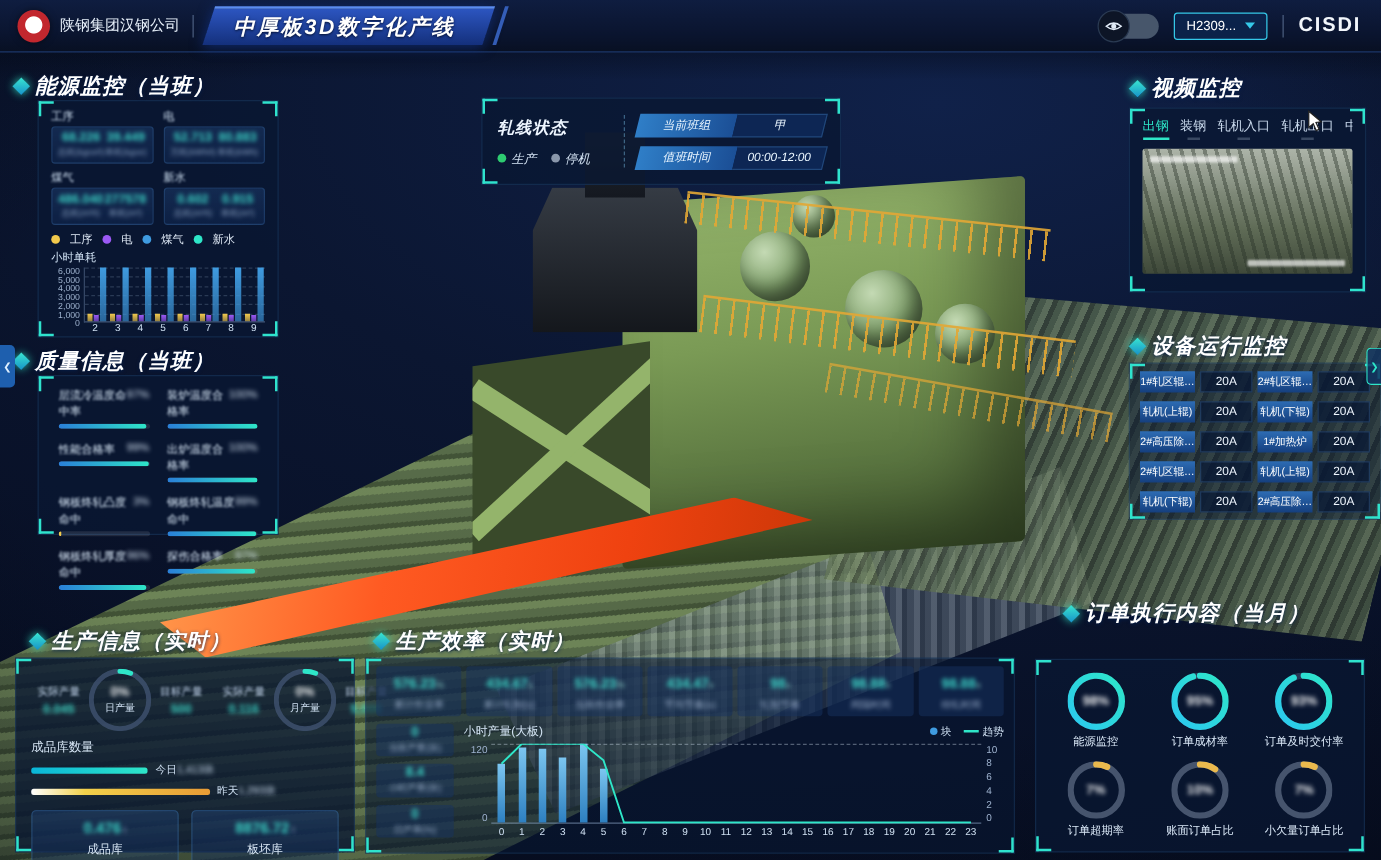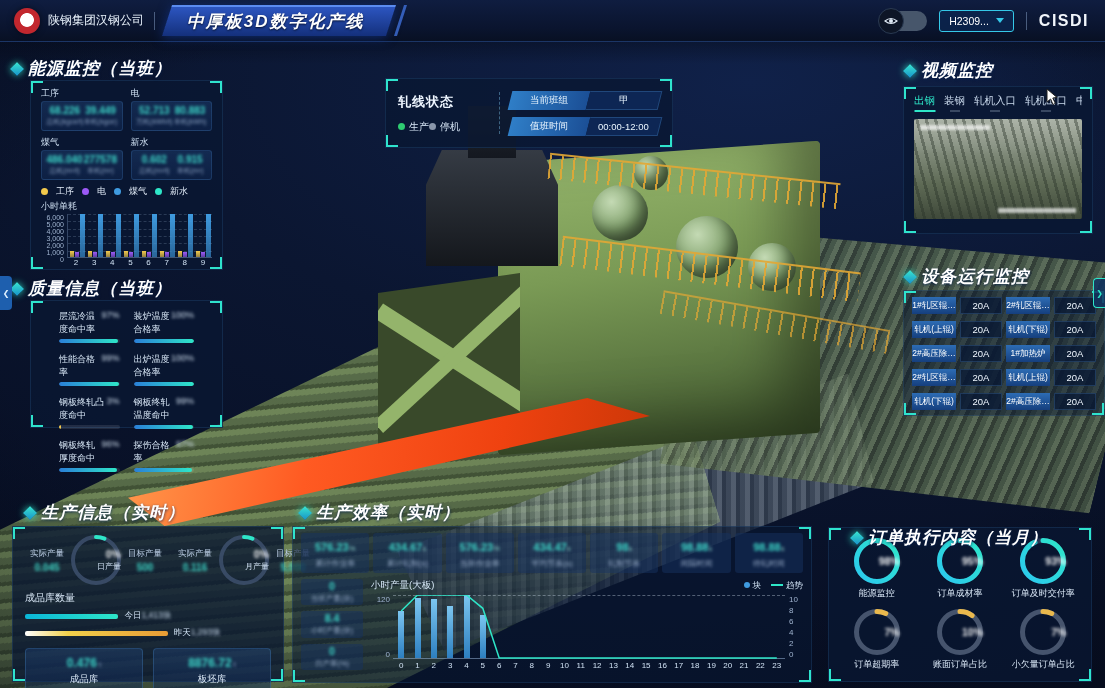--- a/index.html
+++ b/index.html
@@ -101,31 +101,31 @@
   .e-y{width:26px;font-size:7px;color:#9fb3cf;text-align:right;display:flex;flex-direction:column;
     justify-content:space-between;height:44px;padding-right:3px;}
   #energy-plot{position:relative;flex:1;height:44px;border-left:1px solid rgba(150,180,220,.3);
     border-bottom:1px solid rgba(150,180,220,.4);}
   .e-groups{position:absolute;inset:0;display:flex;justify-content:space-around;align-items:flex-end;}
   .e-g{display:flex;align-items:flex-end;gap:1px;}
   .gline{position:absolute;left:0;right:0;border-top:1px dashed rgba(160,185,215,.22);}
   .e-x{display:flex;justify-content:space-around;font-size:8px;color:#cfe0f2;margin-left:26px;}
 
   
-  #p-quality{left:30px;top:300px;width:193px;height:128px;padding:9px 28px;}
+  #p-quality{left:30px;top:300px;width:193px;height:128px;padding:9px 16px;}
   .q-grid{display:grid;grid-template-columns:1fr 1fr;gap:10px 14px;}
   .q-top{display:flex;justify-content:space-between;font-size:9px;color:#d8e7f6;}
   .q-bar{margin-top:3px;height:4px;background:rgba(255,255,255,.10);border-radius:2px;overflow:hidden;}
   .q-fill{height:100%;border-radius:2px;}
 
   
-  #p-line{left:385px;top:78px;width:288px;height:70px;padding:10px 12px;display:flex;align-items:center;}
+  #p-line{left:385px;top:78px;width:288px;height:70px;padding:10px 12px;display:flex;align-items:center;font-style:italic;}
   .ls-left{width:112px;}
   .ls-title{font-size:13px;font-weight:bold;color:#eef6ff;letter-spacing:1px;}
-  .ls-legend{display:flex;margin-top:9px;font-size:10px;color:#d6e5f5;align-items:center;}
+  .ls-legend{display:flex;gap:12px;margin-top:9px;font-size:10px;color:#d6e5f5;align-items:center;}
   .ls-div{width:0;height:42px;border-left:1px dashed rgba(120,190,230,.45);margin:0 10px;}
   .ls-right{flex:1;display:flex;flex-direction:column;gap:7px;}
   .chip{display:flex;transform:skewX(-14deg);height:19px;}
   .chip-l{background:linear-gradient(90deg,#2f7ec7,#1b4f96);padding:0 10px;display:flex;align-items:center;min-width:78px;justify-content:center;}
   .chip-v{background:rgba(13,40,88,.9);border:1px solid rgba(90,170,240,.25);border-left:none;
     padding:0 10px;display:flex;align-items:center;min-width:72px;justify-content:center;}
   .chip span{transform:skewX(14deg);font-size:9.5px;color:#eaf6ff;white-space:nowrap;}
 
   
   #p-video{left:903px;top:86px;width:190px;height:148px;padding:7px 10px;}
@@ -157,21 +157,21 @@
     background:#1e5fae;border-radius:0 4px 4px 0;color:#dff0ff;font-size:8px;display:flex;align-items:center;justify-content:center;}
 
   
   #p-prod{left:12px;top:526px;width:272px;height:156px;padding:8px 12px;}
   .gauges{display:flex;gap:6px;}
   .gg{flex:1;display:flex;align-items:center;justify-content:space-between;gap:2px;}
   .gg-side{text-align:center;min-width:44px;}
   .gg-lab{font-size:8.5px;color:#b9cbe2;}
   .gg-val{font-size:10px;font-weight:bold;color:#3fe0cf;margin-top:2px;}
   .donut{position:relative;flex:none;}
-  .donut .ctr{position:absolute;inset:0;display:flex;flex-direction:column;align-items:flex-end;justify-content:center;}
+  .donut .ctr{position:absolute;inset:0;display:flex;flex-direction:column;align-items:center;justify-content:center;}
   .d-pct{font-size:10.5px;font-weight:bold;color:#fff;}
   .d-name{font-size:8px;color:#cfe0f2;margin-top:1px;}
   .stock-title{font-size:10px;color:#d9e8f7;margin-top:6px;}
   .sbar{display:flex;align-items:center;margin-top:5px;font-size:8.5px;color:#cfe0f2;}
   .sb-fill{height:5px;border-radius:2px;flex:none;}
   .sbar .txt{margin-left:6px;white-space:nowrap;}
   .boxes{display:flex;gap:10px;margin-top:9px;}
   .box{flex:1;padding:4px 0;text-align:center;border-radius:4px;
     background:linear-gradient(180deg,rgba(40,85,150,.3),rgba(16,40,84,.5));border:1px solid rgba(80,150,220,.28);}
   .box-val{font-size:12px;font-weight:bold;color:#3fe0cf;}
@@ -762,21 +762,21 @@
             <span>19</span>
             <span>20</span>
             <span>21</span>
             <span>22</span>
             <span>23</span>
           </div>
       </div>
     </div>
   </div>
 
-  <div class="ptitle" style="left:832px;top:526px;padding-left:20px;">
+  <div class="ptitle" style="left:832px;top:479px;padding-left:20px;">
     <span class="diamond"></span>
     <span>订单执行内容（当月）</span>
   </div>
   <div class="pb" id="p-orders">
     <div class="donut-grid">
       <div class="dcell">
         <div class="donut" style="width: 46px; height: 46px;"><svg width="46" height="46" viewBox="0 0 46 46">
       <circle cx="23" cy="23" r="20.5" fill="none" stroke="rgba(58,76,106,.65)" stroke-width="5"></circle>
       <circle cx="23" cy="23" r="20.5" fill="none" stroke="url(#gteal)" stroke-width="5" stroke-linecap="round" stroke-dasharray="126.22919282123789 128.8052987971815" transform="rotate(-90 23 23)"></circle>
     </svg><div class="ctr">

